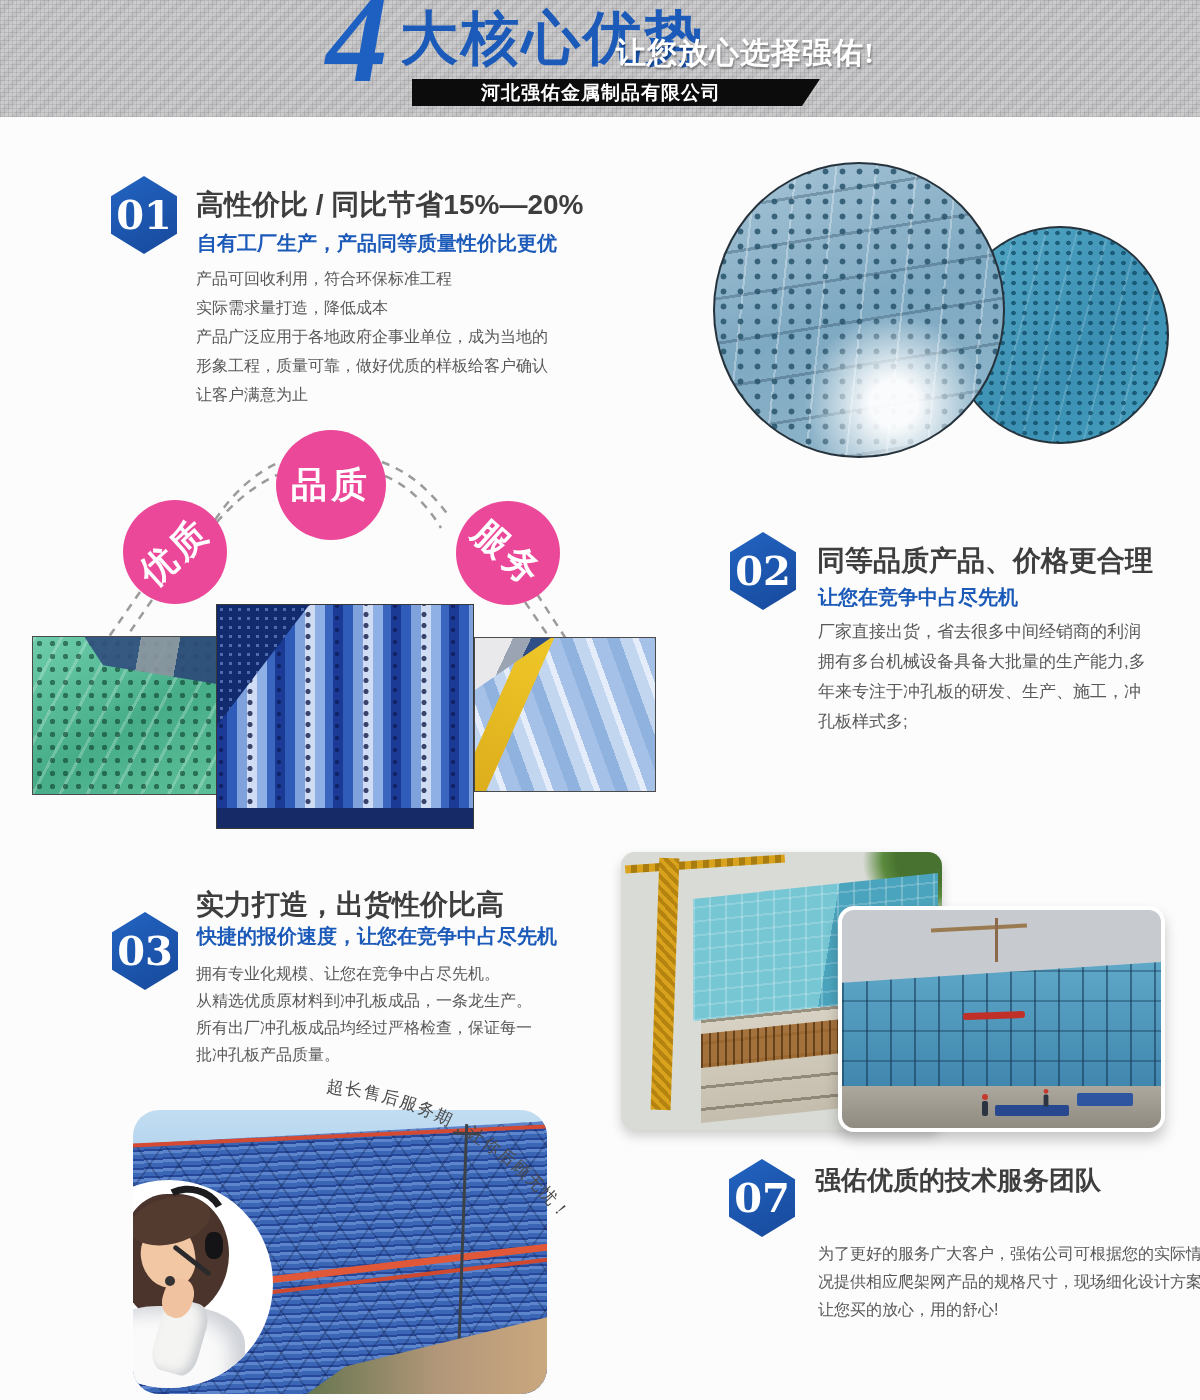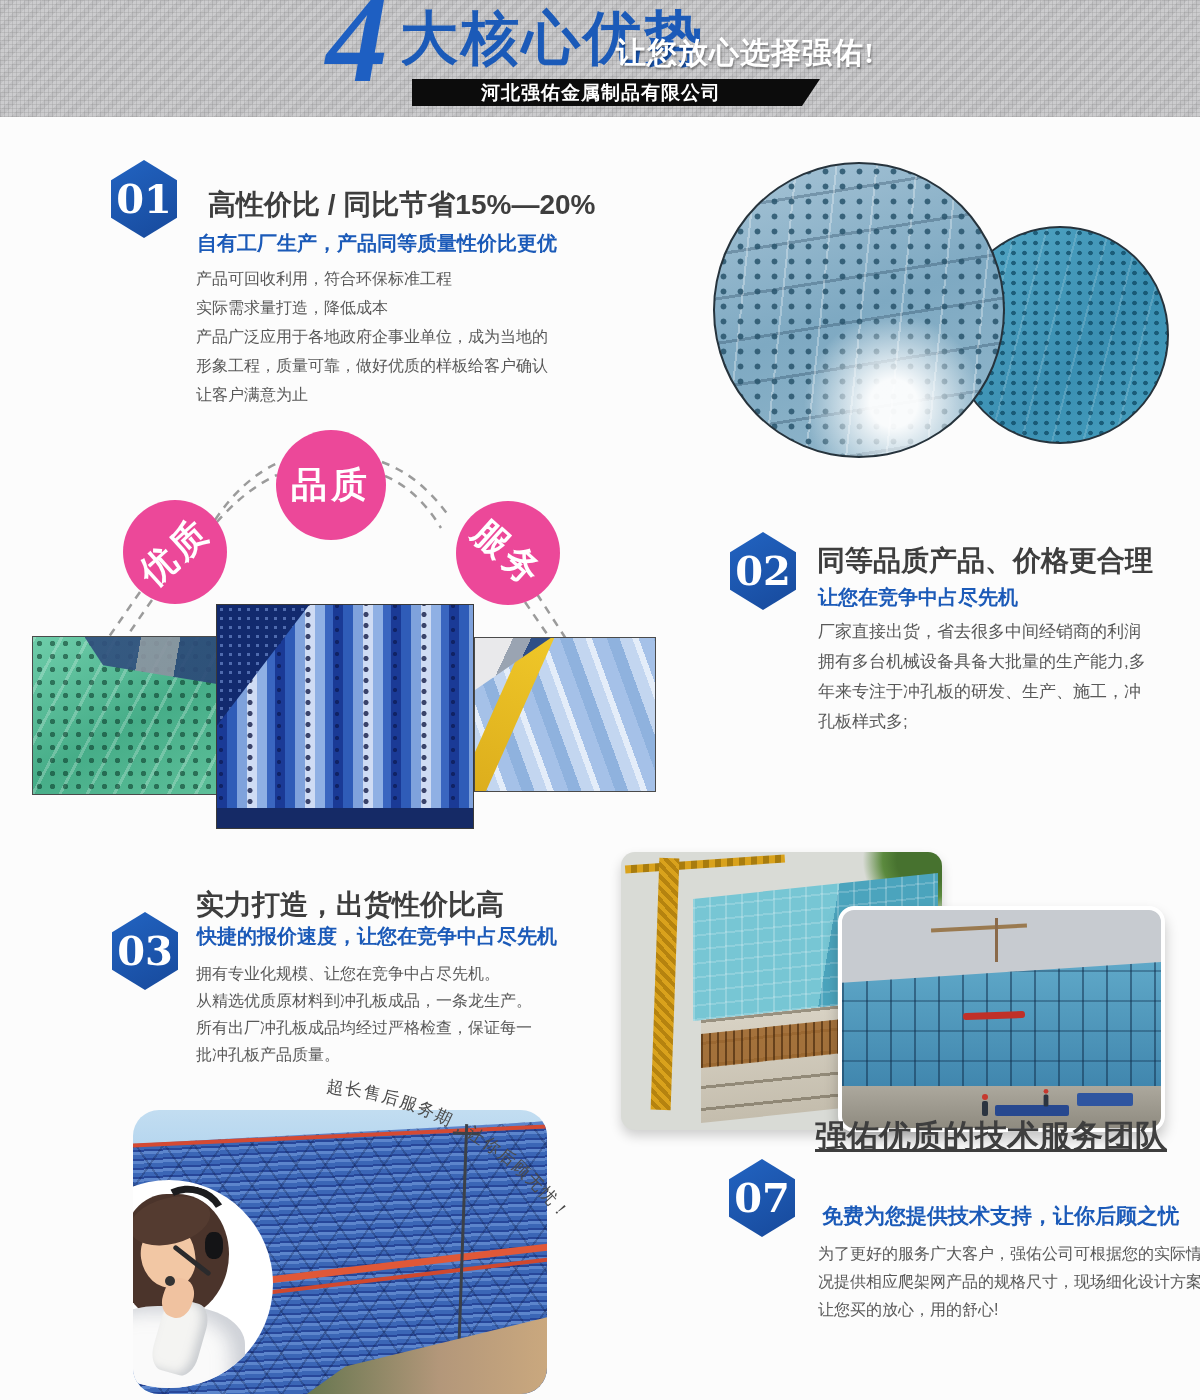--- a/index.html
+++ b/index.html
@@ -192,24 +192,24 @@
       <path d="M 207 114 Q 240 72 277 55"></path>
       <path d="M 382 42 Q 420 56 448 95"></path>
       <path d="M 385 56 Q 418 70 441 108"></path>
       <path d="M 152 180 L 116 232"></path>
       <path d="M 140 172 L 104 224"></path>
       <path d="M 525 182 L 558 230"></path>
       <path d="M 537 174 L 568 222"></path>
     </g>
   </svg>
 
-  <div class="hex" style="left:111px;top:160px;">
+  <div class="hex" style="left:111px;top:176px;">
     <span>01</span>
   </div>
-  <div class="sec-title t-sans" style="left:208px;top:186px;font-size:28px;">高性价比 / 同比节省15%—20%</div>
+  <div class="sec-title t-sans" style="left:196px;top:186px;font-size:28px;">高性价比 / 同比节省15%—20%</div>
   <div class="sec-sub" style="left:197px;top:231px;">自有工厂生产，产品同等质量性价比更优</div>
   <div class="sec-body" style="left:196px;top:264px;width:470px;">产品可回收利用，符合环保标准工程
 实际需求量打造，降低成本
 产品广泛应用于各地政府企事业单位，成为当地的
 形象工程，质量可靠，做好优质的样板给客户确认
 让客户满意为止</div>
 
   <div class="circ-big"></div>
   <div class="circ-small"></div>
 
@@ -293,19 +293,18 @@
       <div class="headband"></div>
       <div class="earpiece"></div>
       <div class="micboom"></div>
       <div class="mictip"></div>
     </div>
   </div>
 
   <div class="hex" style="left:729px;top:1159px;">
     <span>07</span>
   </div>
-  <div class="sec-title t-sans" style="left:815px;top:1115px;font-size:32px;text-decoration:underline;">强佑优质的技术服务团队</div>
-  <div class="sec-sub" style="left:822px;top:1204px;font-size:21px;">免费为您提供技术支持，让你后顾之忧</div>
+  <div class="sec-title t-sans" style="left:815px;top:1163px;font-size:26px;">强佑优质的技术服务团队</div>
   <div class="sec-body" style="left:818px;top:1240px;width:420px;line-height:28px;">为了更好的服务广大客户，强佑公司可根据您的实际情
 况提供相应爬架网产品的规格尺寸，现场细化设计方案
 让您买的放心，用的舒心!</div>
 
 </div>
 
 </body></html>

